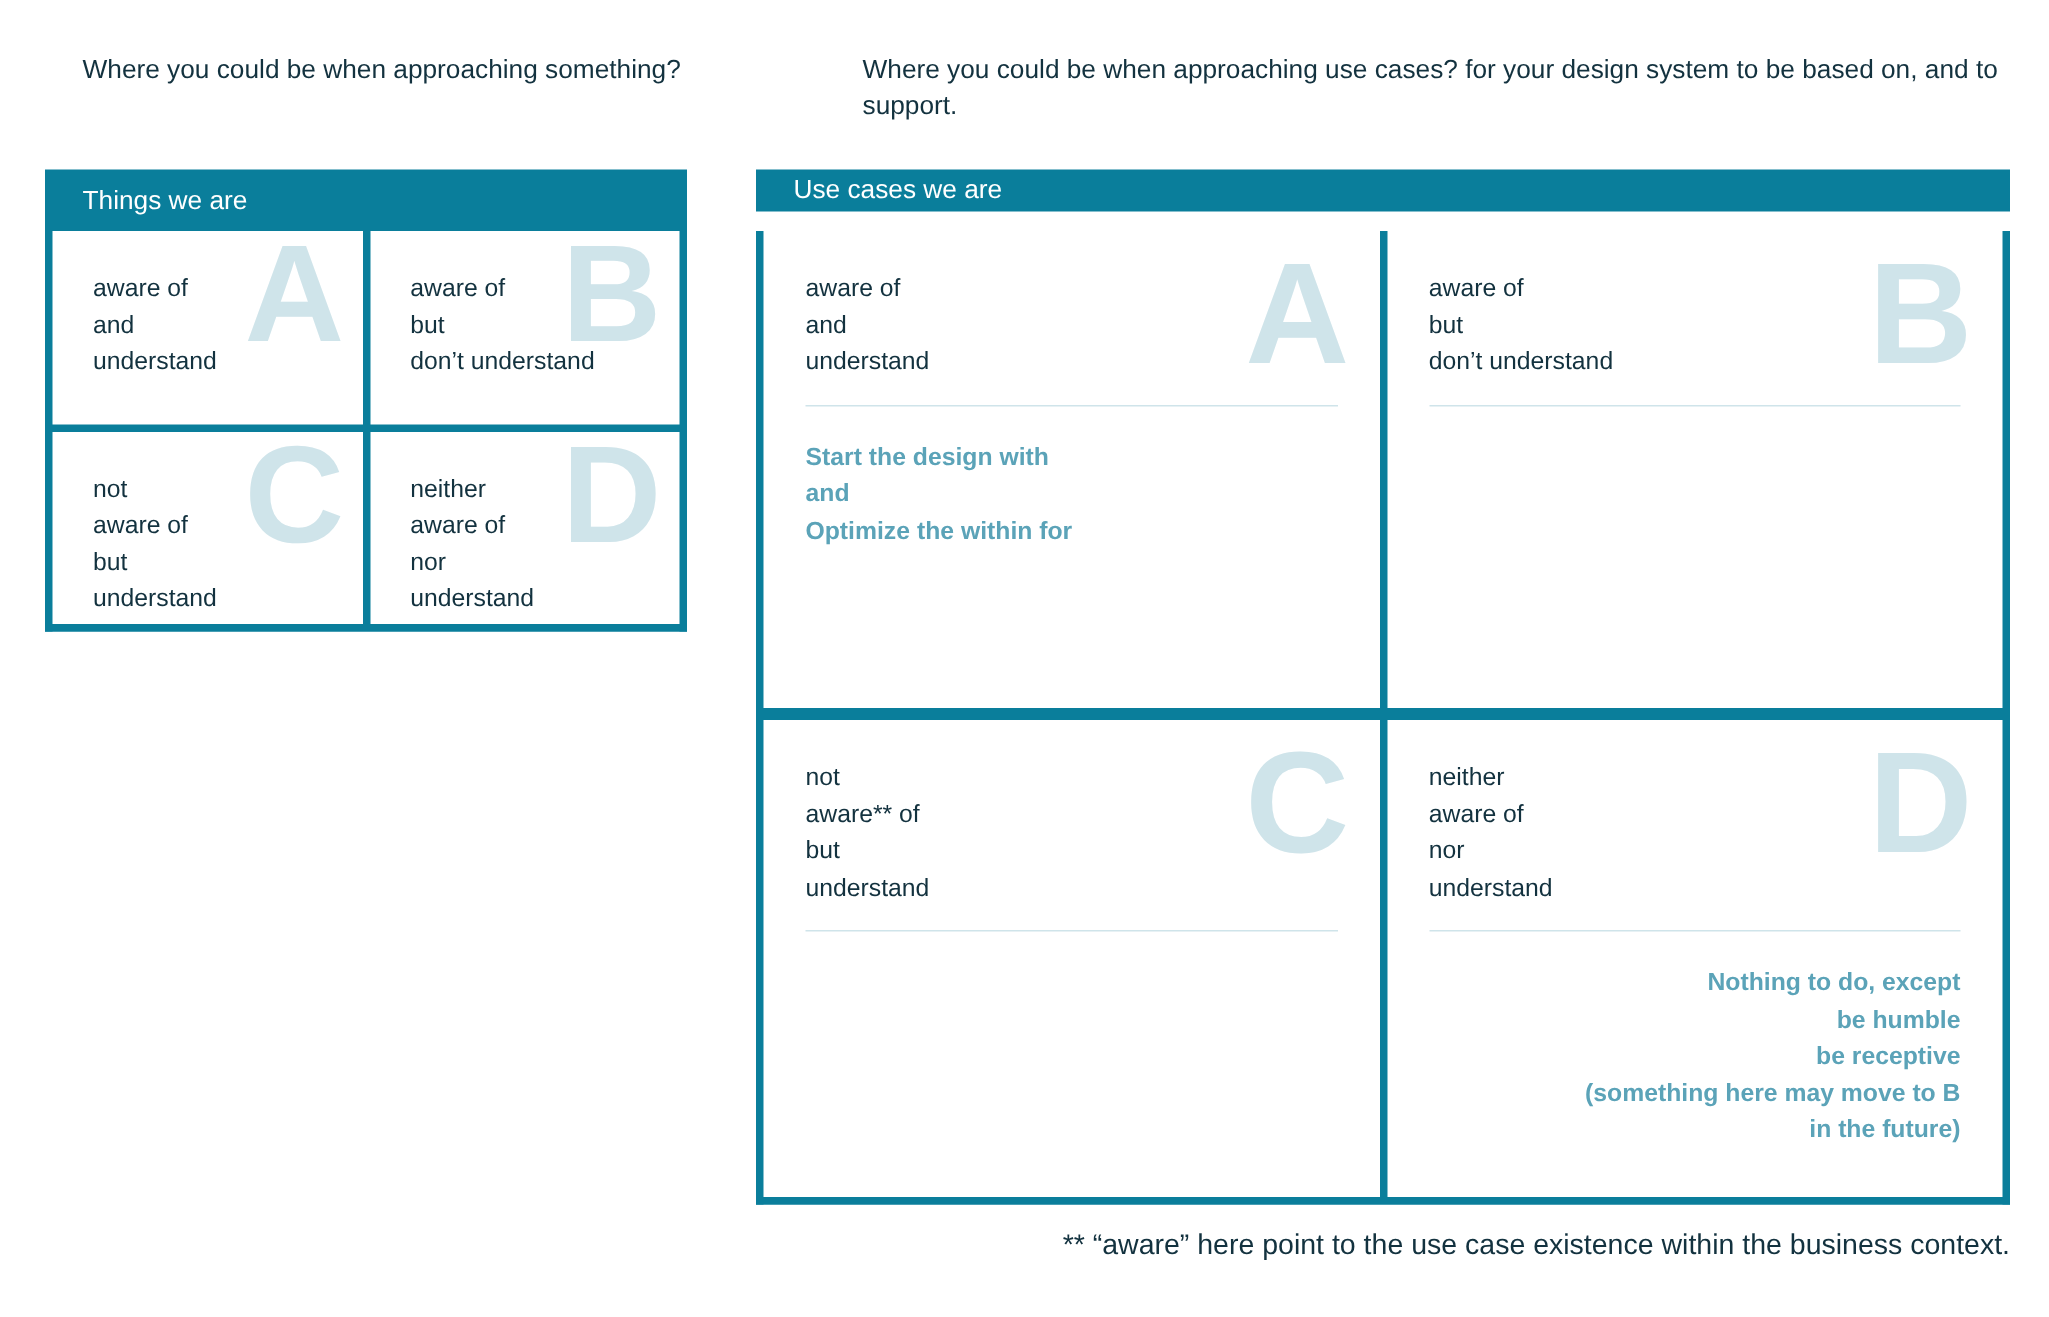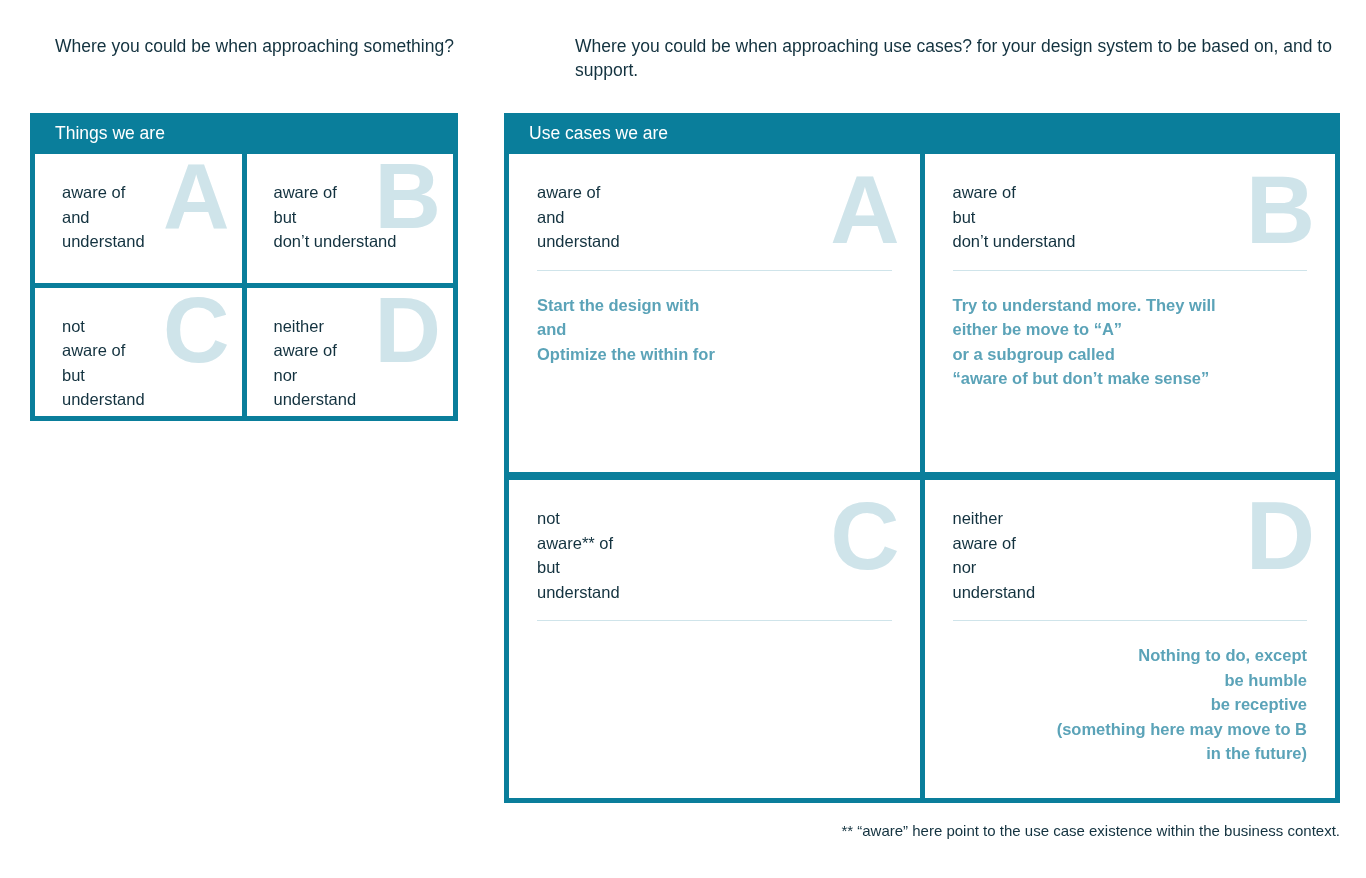--- a/index.html
+++ b/index.html
@@ -34,21 +34,21 @@
     position: absolute;
     background: #0a7e9b;
     color: #ffffff;
     font-size: 17.5px;
     line-height: 1;
     display: flex;
     align-items: center;
     padding-left: 25px;
   }
   #bar-left  { left: 30px;  top: 113px; width: 428px; height: 41px; }
-  #bar-right { left: 504px; top: 113px; width: 836px; height: 41px; }
+  #bar-right { left: 504px; top: 113px; width: 836px; height: 28px; }
 
   
   #matrix-left {
     position: absolute;
     left: 30px;
     top: 154px;
     width: 428px;
     height: 267px;
     border: 5px solid #0a7e9b;
     border-top: 0;
@@ -147,21 +147,21 @@
   #matrix-right .qcell.indent-action-d .qaction { padding-left: 4px; text-align: right; }
 
   
   #footnote {
     position: absolute;
     left: 0;
     right: 26px;
     top: 820px;
     text-align: right;
     color: #13323f;
-    font-size: 15px;
+    font-size: 19px;
     line-height: 22px;
   }
 </style>
 </head>
 <body>
 
 <div class="page">
 
   <p class="intro" id="intro-left">Where you could be when approaching something?</p>
 
@@ -216,24 +216,20 @@
 and
 Optimize the within for</div>
     </div>
 
     <div class="qcell">
       <div class="watermark">B</div>
       <div class="qtitle">aware of
 but
 don’t understand</div>
       <div class="divider"></div>
-      <div class="qaction">Try to understand more. They will
-either be move to “A”
-or a subgroup called
-“aware of but don’t make sense”</div>
     </div>
 
     <div class="qcell indent-action">
       <div class="watermark">C</div>
       <div class="qtitle">not
 aware** of
 but
 understand</div>
       <div class="divider"></div>
     </div>

